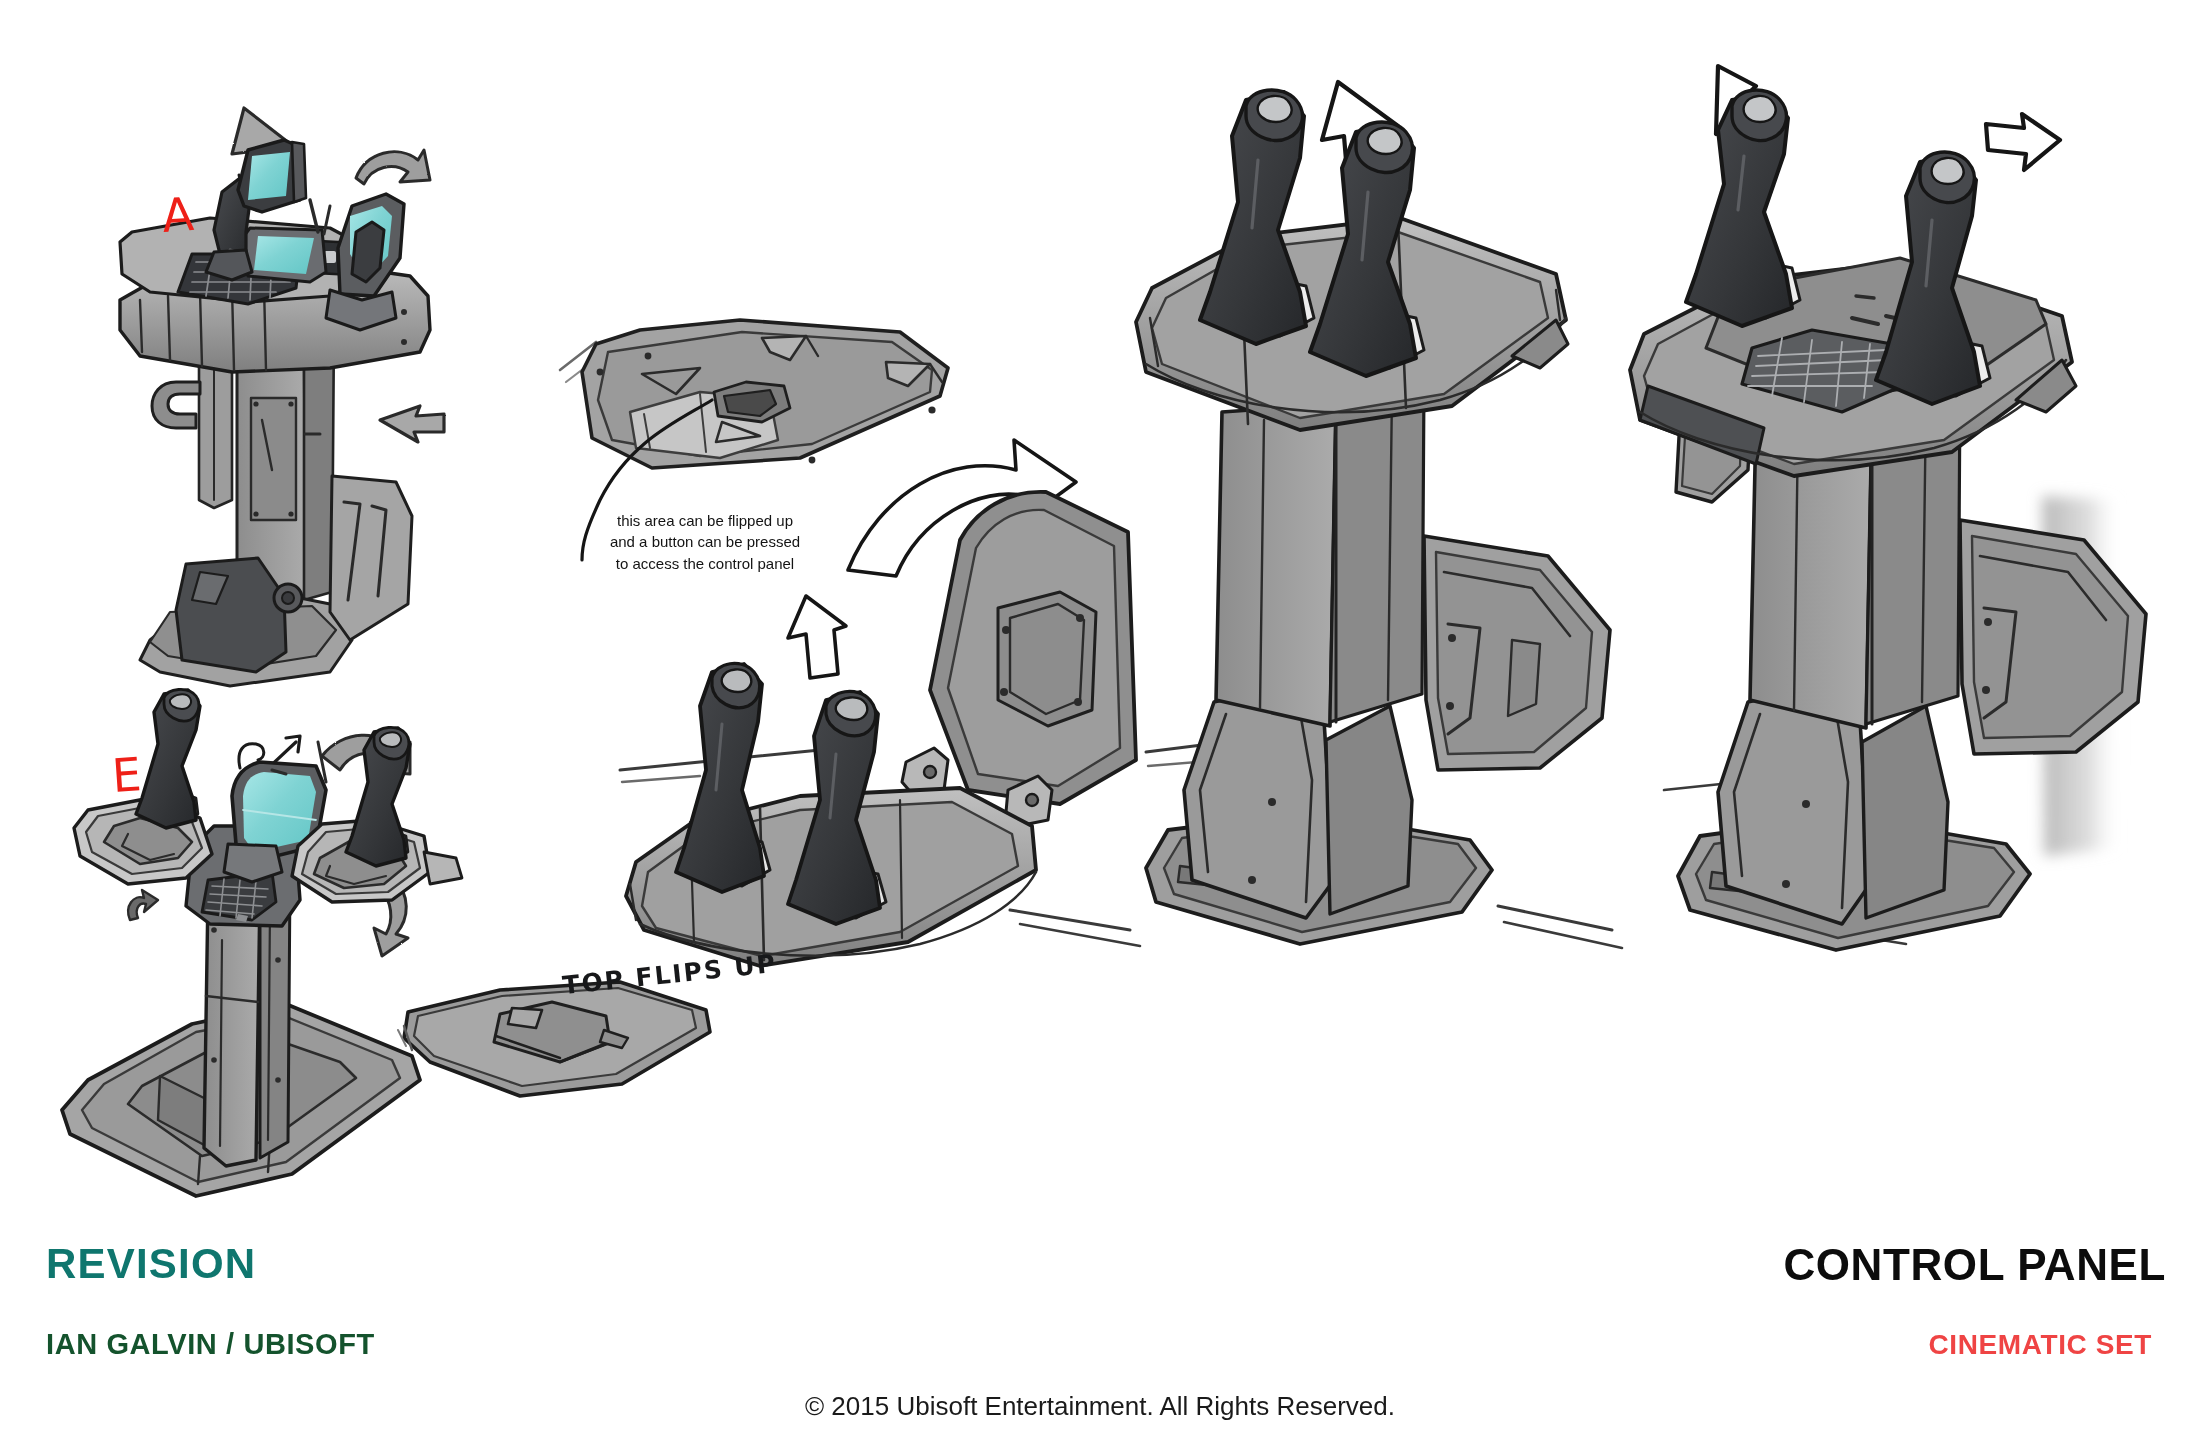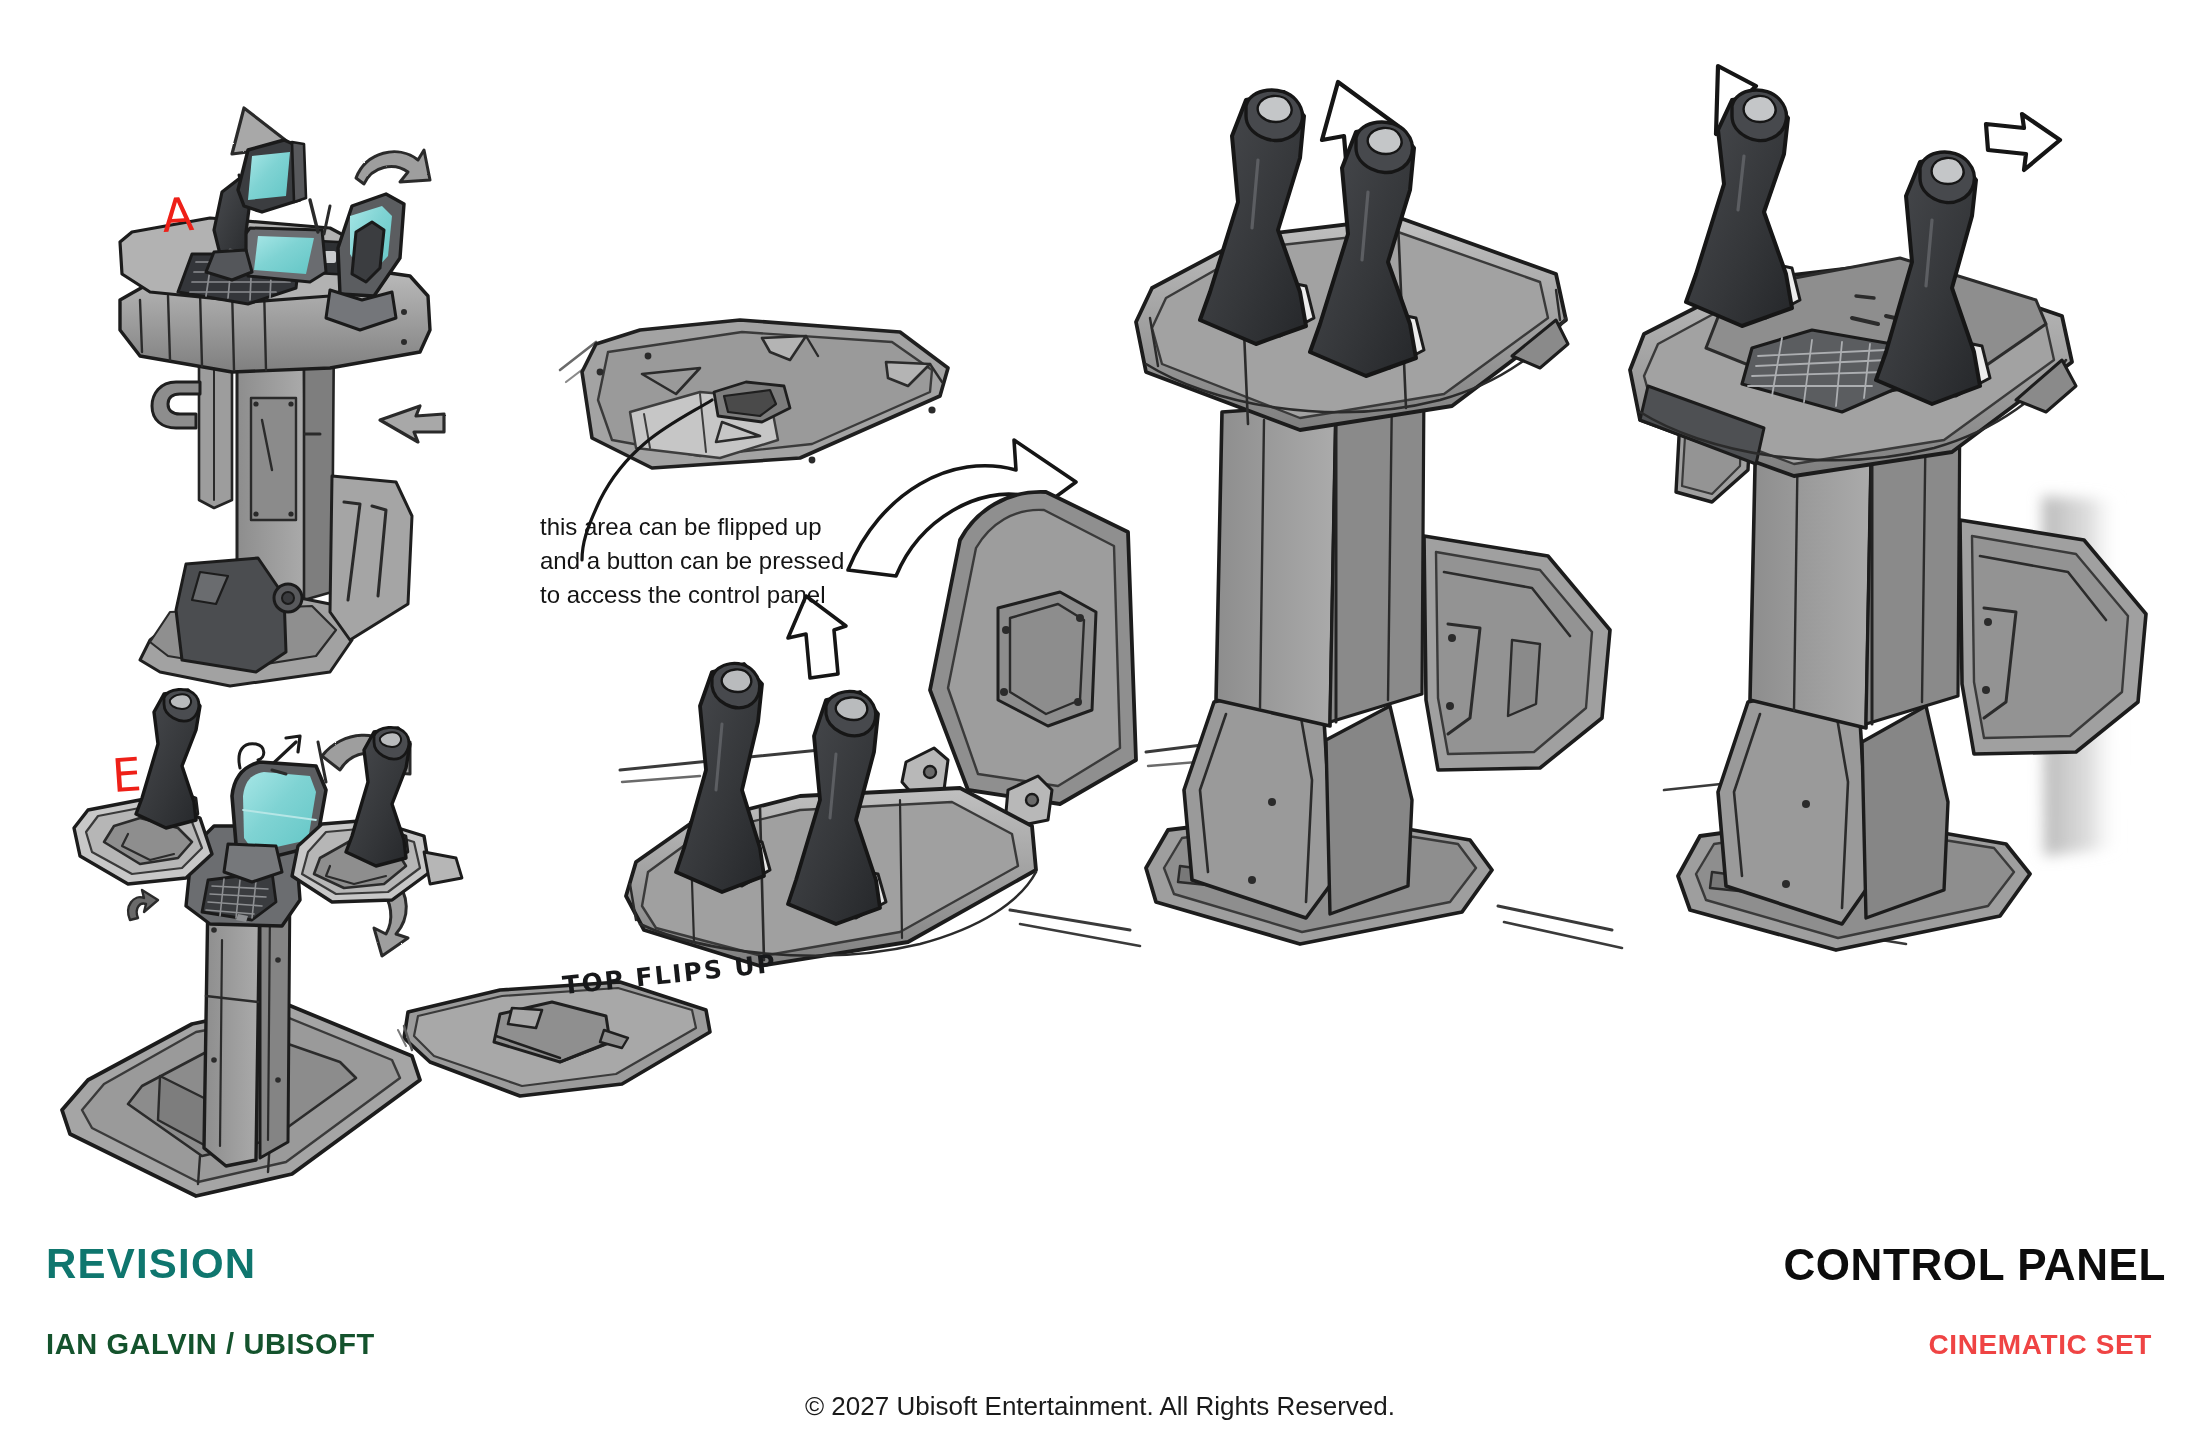--- a/index.html
+++ b/index.html
@@ -86,24 +86,25 @@
     color: #1a1a1a;
     line-height: 1;
   }
 
   
   .annotation-note {
     position: absolute;
     left: 540px;
     top: 510px;
     width: 330px;
-    font-size: 24px;
+    font-size: 15px;
     line-height: 1.42;
     color: #141414;
     font-weight: normal;
+    text-align: center;
   }
   .annotation-note span { display: block; }
 
   
   .marker-red {
     position: absolute;
     font-family: "DejaVu Sans", sans-serif;
     font-size: 46px;
     font-weight: normal;
     color: #ee2018;
@@ -611,15 +612,15 @@
 
   <div class="marker-red marker-a">A</div>
   <div class="marker-red marker-e">E</div>
 
   <div class="marker-hand">TOP FLIPS UP</div>
 
   <div class="footer-revision">REVISION</div>
   <div class="footer-author">IAN GALVIN / UBISOFT</div>
   <div class="footer-title">CONTROL PANEL</div>
   <div class="footer-subtitle">CINEMATIC SET</div>
-  <div class="footer-copyright">© 2027 Ubisoft Entertainment. All Rights Reserved.</div>
+  <div class="footer-copyright">© 2015 Ubisoft Entertainment. All Rights Reserved.</div>
 
 </div>
 
 </body></html>

